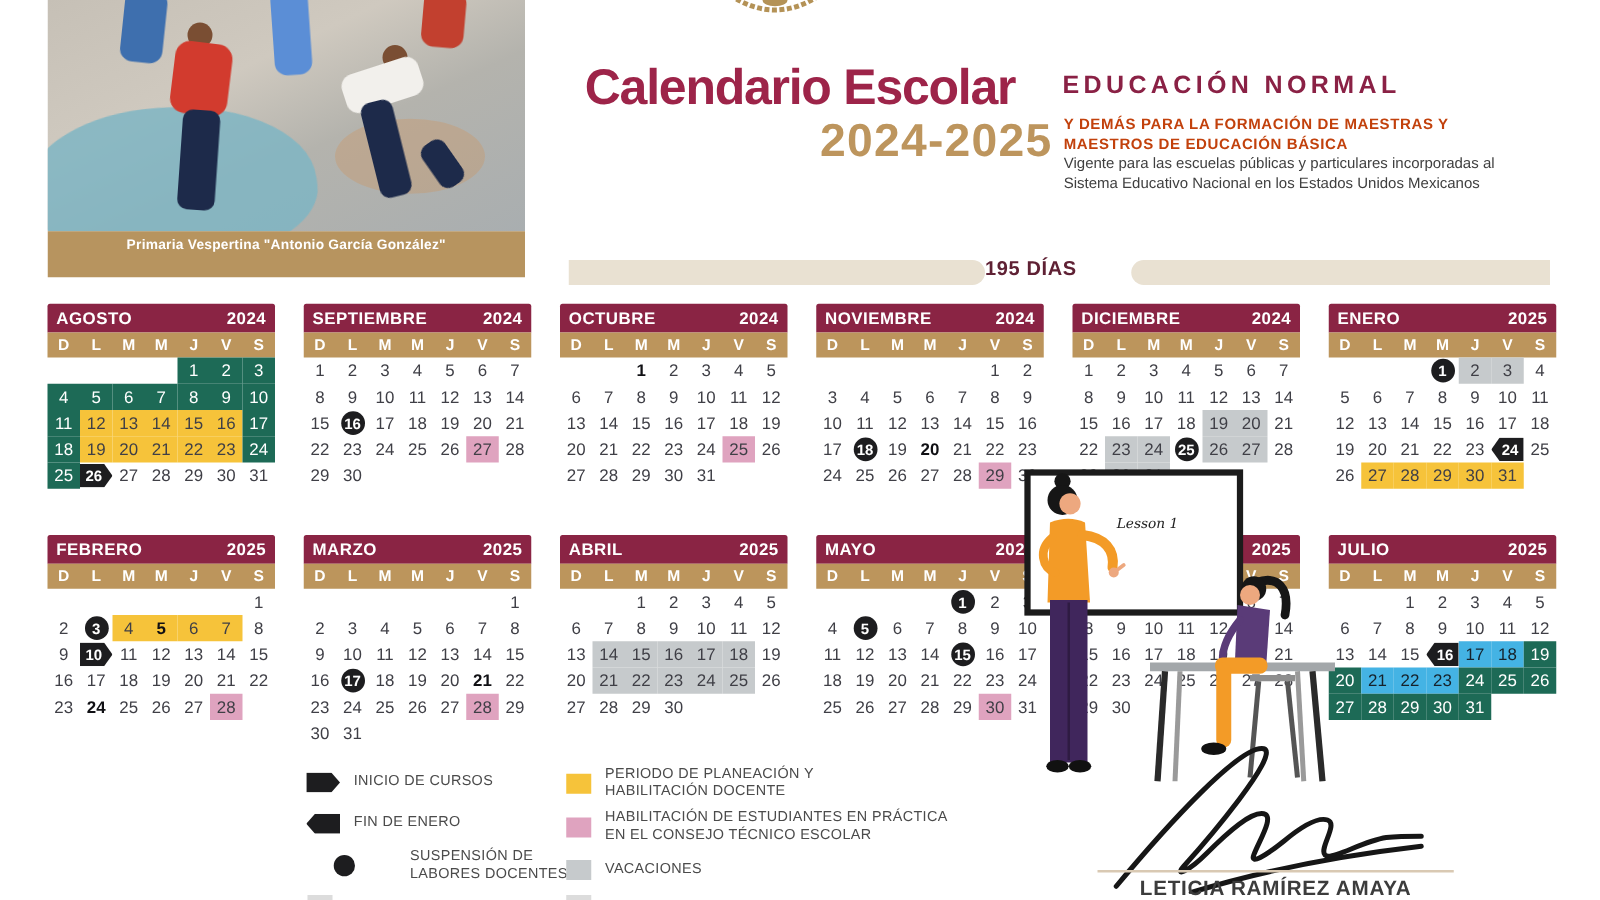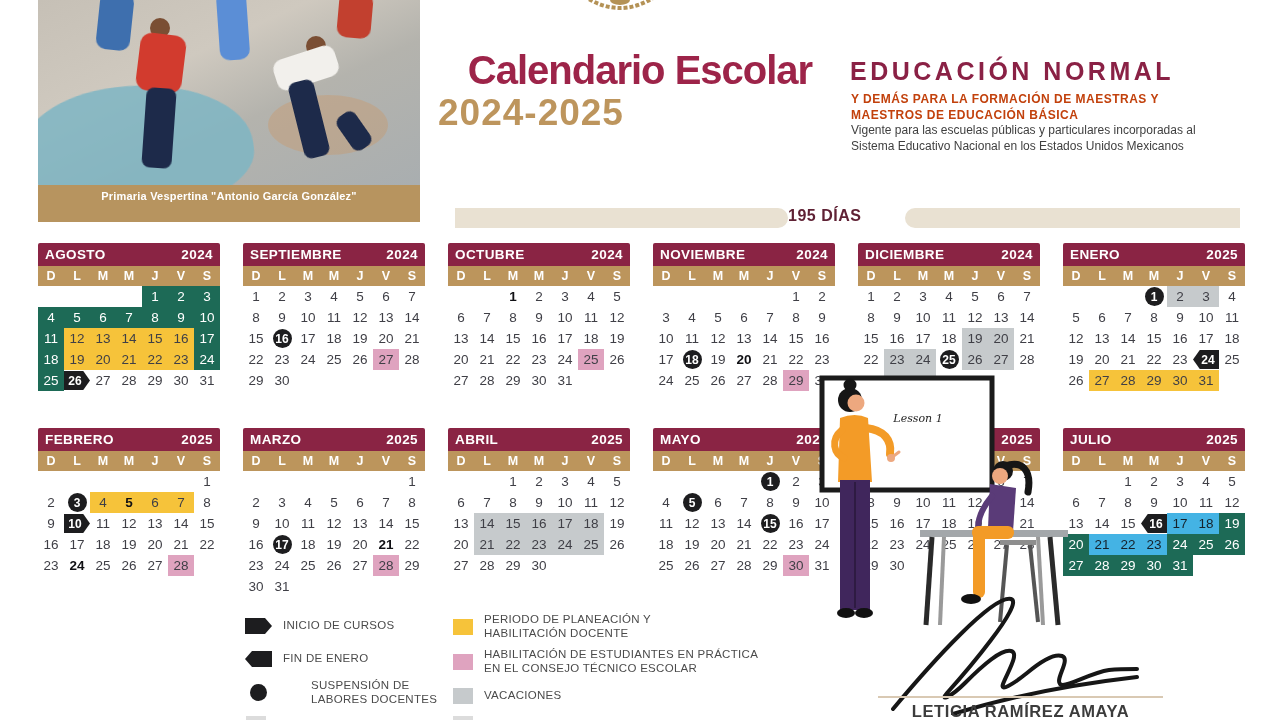--- a/index.html
+++ b/index.html
@@ -12,23 +12,23 @@
   #photo-img{position:absolute;inset:0 0 37px 0;background:linear-gradient(155deg,#c6c0b6 0%,#cfc9bf 35%,#b4b3ad 60%,#a9aeb0 100%);overflow:hidden}
   .blob{position:absolute;filter:blur(.4px)}
   
   #photo-caption{position:absolute;left:0;right:0;bottom:0;height:37px;background:#b7945f;
     color:#fff;text-align:center;font-size:11px;line-height:1.45;padding-top:4px;font-weight:700;letter-spacing:.2px}
 
   
   #emblem{left:578px;top:-6px;width:84px;height:24px}
   #title{left:438px;top:48px;width:404px;text-align:center;color:#9d2449;
     font-size:40px;font-weight:700;letter-spacing:-1px}
-  #years{left:438px;top:92px;width:404px;text-align:left;color:#bd955d;
+  #years{left:438px;top:92px;width:404px;text-align:right;color:#bd955d;
     font-size:37px;font-weight:700;letter-spacing:1px}
-  #right-title{left:850px;top:57px;width:400px;color:#8a2145;font-size:25px;font-weight:700;letter-spacing:3.5px}
+  #right-title{left:850px;top:57px;width:400px;color:#8a2145;font-size:20px;font-weight:700;letter-spacing:3.5px}
   #right-sub{left:851px;top:92px;width:400px;color:#c2410c;font-size:12px;font-weight:700;
     letter-spacing:.5px;line-height:1.3;white-space:pre-line}
   #right-note{left:851px;top:123px;width:400px;color:#3f3f3f;font-size:12px;line-height:1.3;white-space:pre-line}
 
   
   .banner-bar{top:208px;height:20px;background:#e9e1d2}
   #banner-left{left:455px;width:333px;border-radius:0 10px 10px 0}
   #banner-right{left:905px;width:335px;border-radius:10px 0 0 10px}
   #banner-text{left:788px;top:207px;width:117px;text-align:left;color:#5f2134;
     font-size:16px;font-weight:700;letter-spacing:.5px}
@@ -872,21 +872,21 @@
 
 <div id="legend">
     <div class="lg-item" style="left: 245px; top: 618px;">
       <div class="lg-icon ic-arrow-right"></div>
       <div class="lg-label">INICIO DE CURSOS</div>
     </div>
     <div class="lg-item" style="left: 245px; top: 651px;">
       <div class="lg-icon ic-arrow-left"></div>
       <div class="lg-label">FIN DE ENERO</div>
     </div>
-    <div class="lg-item" style="left: 245px; top: 679px; gap: 39px;">
+    <div class="lg-item" style="left: 262px; top: 679px; gap: 39px;">
       <div class="lg-icon ic-circle"></div>
       <div class="lg-label">SUSPENSIÓN DE
 LABORES DOCENTES</div>
     </div>
     <div class="lg-item" style="left: 453px; top: 613px;">
       <div class="lg-icon ic-swatch sw-yellow"></div>
       <div class="lg-label">PERIODO DE PLANEACIÓN Y
 HABILITACIÓN DOCENTE</div>
     </div>
     <div class="lg-item" style="left: 453px; top: 648px;">

